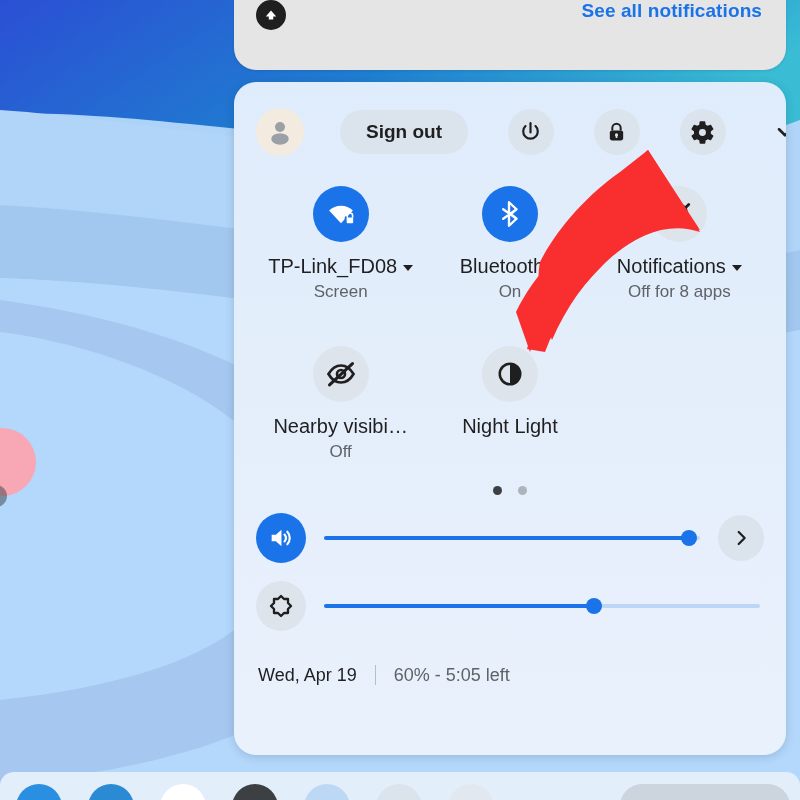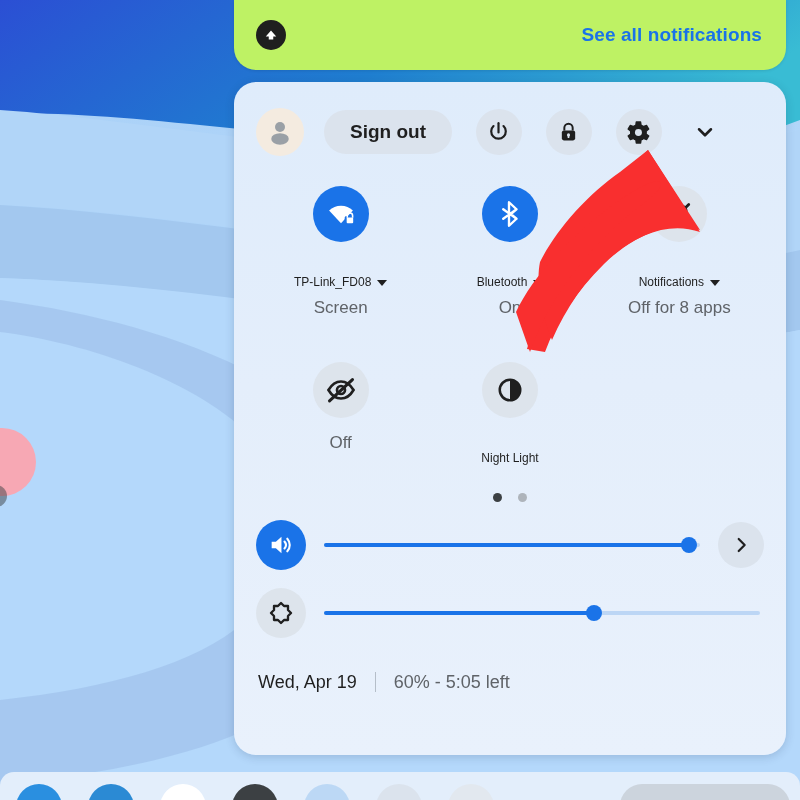--- a/index.html
+++ b/index.html
@@ -16,24 +16,24 @@
   }
 
   
   #wallpaper { position:absolute; inset:0; }
 
   
   #notif-strip {
     position: absolute;
     left: 234px; top: 0px;
     width: 552px; height: 70px;
-    background: #bef264;
+    background: #e5e5e5;
     border-radius: 0 0 22px 22px;
     box-shadow: 0 1px 3px rgba(0,0,0,.10);
-    display: flex; align-items: center;
+    display: flex; 
     padding: 0 24px 0 22px;
     box-sizing: border-box;
   }
   #notif-strip .up-badge {
     width: 30px; height: 30px; border-radius: 50%;
     background: #1f1f1f;
     display: flex; align-items: center; justify-content: center;
     flex: none;
   }
   #notif-strip .see-all {
@@ -52,21 +52,21 @@
     width: 552px; height: 673px;
     border-radius: 22px;
     background: linear-gradient(180deg,#dfecfb 0%,#e4eefb 45%,#e9f1fc 100%);
     box-shadow: 0 2px 10px rgba(20,40,70,.18);
     box-sizing: border-box;
     padding: 18px 22px 0 22px;
     overflow: hidden;
   }
 
   
-  #qs-top { display: flex; align-items: center; height: 64px; gap: 0; }
+  #qs-top { display: flex; align-items: center; height: 64px; gap: 16px; }
   .avatar {
     width: 48px; height: 48px; border-radius: 50%;
     background: #f4ebe0;
     display: flex; align-items: center; justify-content: center;
     flex: none;
   }
   .signout-pill {
     margin-left: 20px;
     height: 44px;
     padding: 0 26px;
@@ -101,23 +101,23 @@
     text-align: center;
   }
   .tile .tile-icon {
     width: 56px; height: 56px; border-radius: 50%;
     display: flex; align-items: center; justify-content: center;
     margin-bottom: 12px;
   }
   .tile-icon.on   { background: #1a73e8; }
   .tile-icon.off  { background: #dde4ec; }
   .tile .tile-label {
-    font-size: 12px; color: #1f1f1f;
+    font-size: 20px; color: #1f1f1f;
     line-height: 25px; max-width: 175px;
-    white-space: nowrap; overflow: hidden; margin-top: 16px;
+    white-space: nowrap; overflow: hidden;
   }
   .tile .tile-label.wrap { white-space: normal; }
   .tile .tile-sub {
     font-size: 17px; color: #5f6368;
     line-height: 24px; margin-top: 1px;
     white-space: nowrap;
   }
   .caret {
     display: inline-block;
     width: 0; height: 0;
@@ -334,20 +334,21 @@
 
       <div class="tile">
         <div class="tile-icon off">
           <svg width="32" height="32" viewBox="0 0 24 24">
             <path d="M2.6 12 C5.2 7.6 8.5 5.6 12 5.6 C15.5 5.6 18.8 7.6 21.4 12
                      C18.8 16.4 15.5 18.4 12 18.4 C8.5 18.4 5.2 16.4 2.6 12 Z" stroke="#1f1f1f" stroke-width="2" fill="none"></path>
             <circle cx="12" cy="12" r="3" stroke="#1f1f1f" stroke-width="2" fill="none"></circle>
             <path d="M3.4 20.2 L20.6 4.2" stroke="#1f1f1f" stroke-width="2.3" stroke-linecap="round"></path>
           </svg>
         </div>
+        <div class="tile-label">Nearby visibi…</div>
         <div class="tile-sub">Off</div>
       </div>
 
       <div class="tile">
         <div class="tile-icon off">
           <svg width="30" height="30" viewBox="0 0 24 24">
             <circle cx="12" cy="12" r="8.2" stroke="#1f1f1f" stroke-width="2" fill="none"></circle>
             <path d="M12 3.8 A8.2 8.2 0 0 1 12 20.2 Z" fill="#1f1f1f"></path>
           </svg>
         </div>

